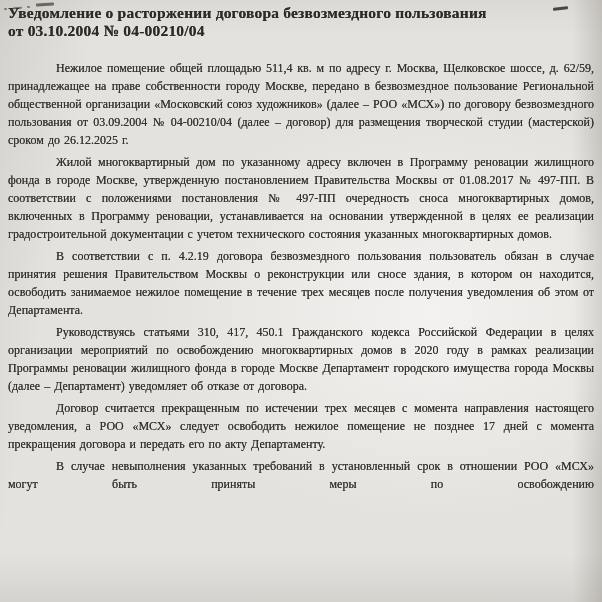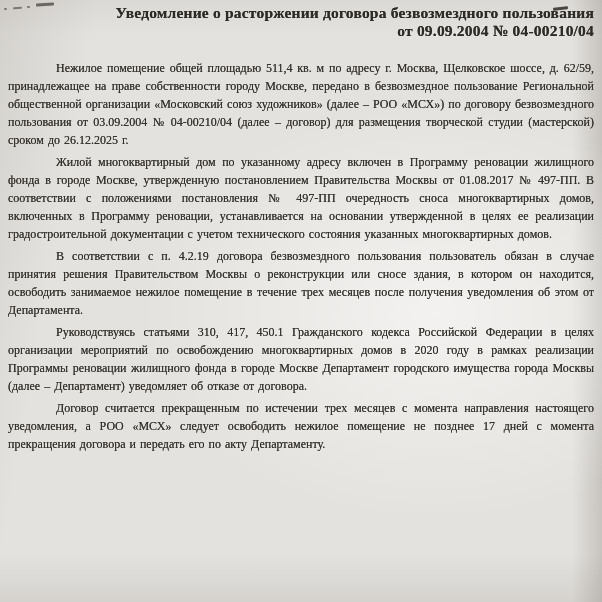--- a/index.html
+++ b/index.html
@@ -23,21 +23,21 @@
     font-family: "Liberation Serif", "DejaVu Serif", serif;
     color: #34322d;
   }
   .content {
     position: absolute;
     top: 2px; left: 8px; right: 8px; bottom: 0;
     text-shadow: 0 0 0.6px rgba(55,52,46,0.85);
     filter: blur(0.25px);
   }
   .doc-title {
-    text-align: right;
+    text-align: left;
     font-weight: bold;
     font-size: 15.5px;
     line-height: 18px;
     margin-top: 2px;
     color: #2d2b26;
     letter-spacing: 0.2px;
   }
   .doc-body {
     margin-top: 19px;
     font-size: 12px;
@@ -80,24 +80,25 @@
 
   <span class="pen-mark mark-dot-1"></span>
   <span class="pen-mark mark-dash-1"></span>
   <span class="pen-mark mark-dot-2"></span>
   <span class="pen-mark mark-dash-2"></span>
   <span class="title-dash"></span>
 
   <div class="content">
     <div class="doc-title">
       <div>Уведомление о расторжении договора безвозмездного пользования</div>
-      <div>от 09.09.2004 № 04-00210/04</div>
+      <div>от 03.10.2004 № 04-00210/04</div>
     </div>
     <div class="doc-body">
       <p>Нежилое помещение общей площадью 511,4 кв. м по адресу г. Москва, Щелковское шоссе, д. 62/59, принадлежащее на праве собственности городу Москве, передано в безвозмездное пользование Региональной общественной организации «Московский союз художников» (далее – РОО «МСХ») по договору безвозмездного пользования от 03.09.2004 № 04-00210/04 (далее – договор)  для размещения творческой студии (мастерской) сроком до 26.12.2025 г.</p>
       <p>Жилой многоквартирный дом по указанному адресу включен в Программу реновации жилищного фонда в городе Москве, утвержденную постановлением Правительства Москвы от 01.08.2017 № 497-ПП. В соответствии с положениями постановления № 497-ПП очередность сноса многоквартирных домов, включенных в Программу реновации, устанавливается на основании утвержденной в целях ее реализации градостроительной документации с учетом технического состояния указанных многоквартирных домов.</p>
       <p>В соответствии с п. 4.2.19 договора безвозмездного пользования пользователь обязан в случае принятия решения Правительством Москвы о реконструкции или сносе здания, в котором он находится, освободить занимаемое нежилое помещение в течение трех месяцев после получения уведомления об этом от Департамента.</p>
       <p>Руководствуясь статьями 310, 417, 450.1 Гражданского кодекса Российской Федерации в целях организации мероприятий по освобождению многоквартирных домов в 2020 году в рамках реализации Программы реновации жилищного фонда в городе Москве Департамент городского имущества города Москвы (далее – Департамент) уведомляет об отказе от договора.</p>
       <p>Договор считается прекращенным по истечении трех месяцев с момента направления настоящего уведомления, а РОО «МСХ» следует освободить нежилое помещение не позднее 17 дней с момента прекращения договора и передать его по акту Департаменту.</p>
+      <p class="cut">В случае невыполнения указанных требований в установленный срок в отношении РОО «МСХ» могут быть приняты меры по освобождению</p>
     </div>
   </div>
 
 </div>
 
 </body></html>

